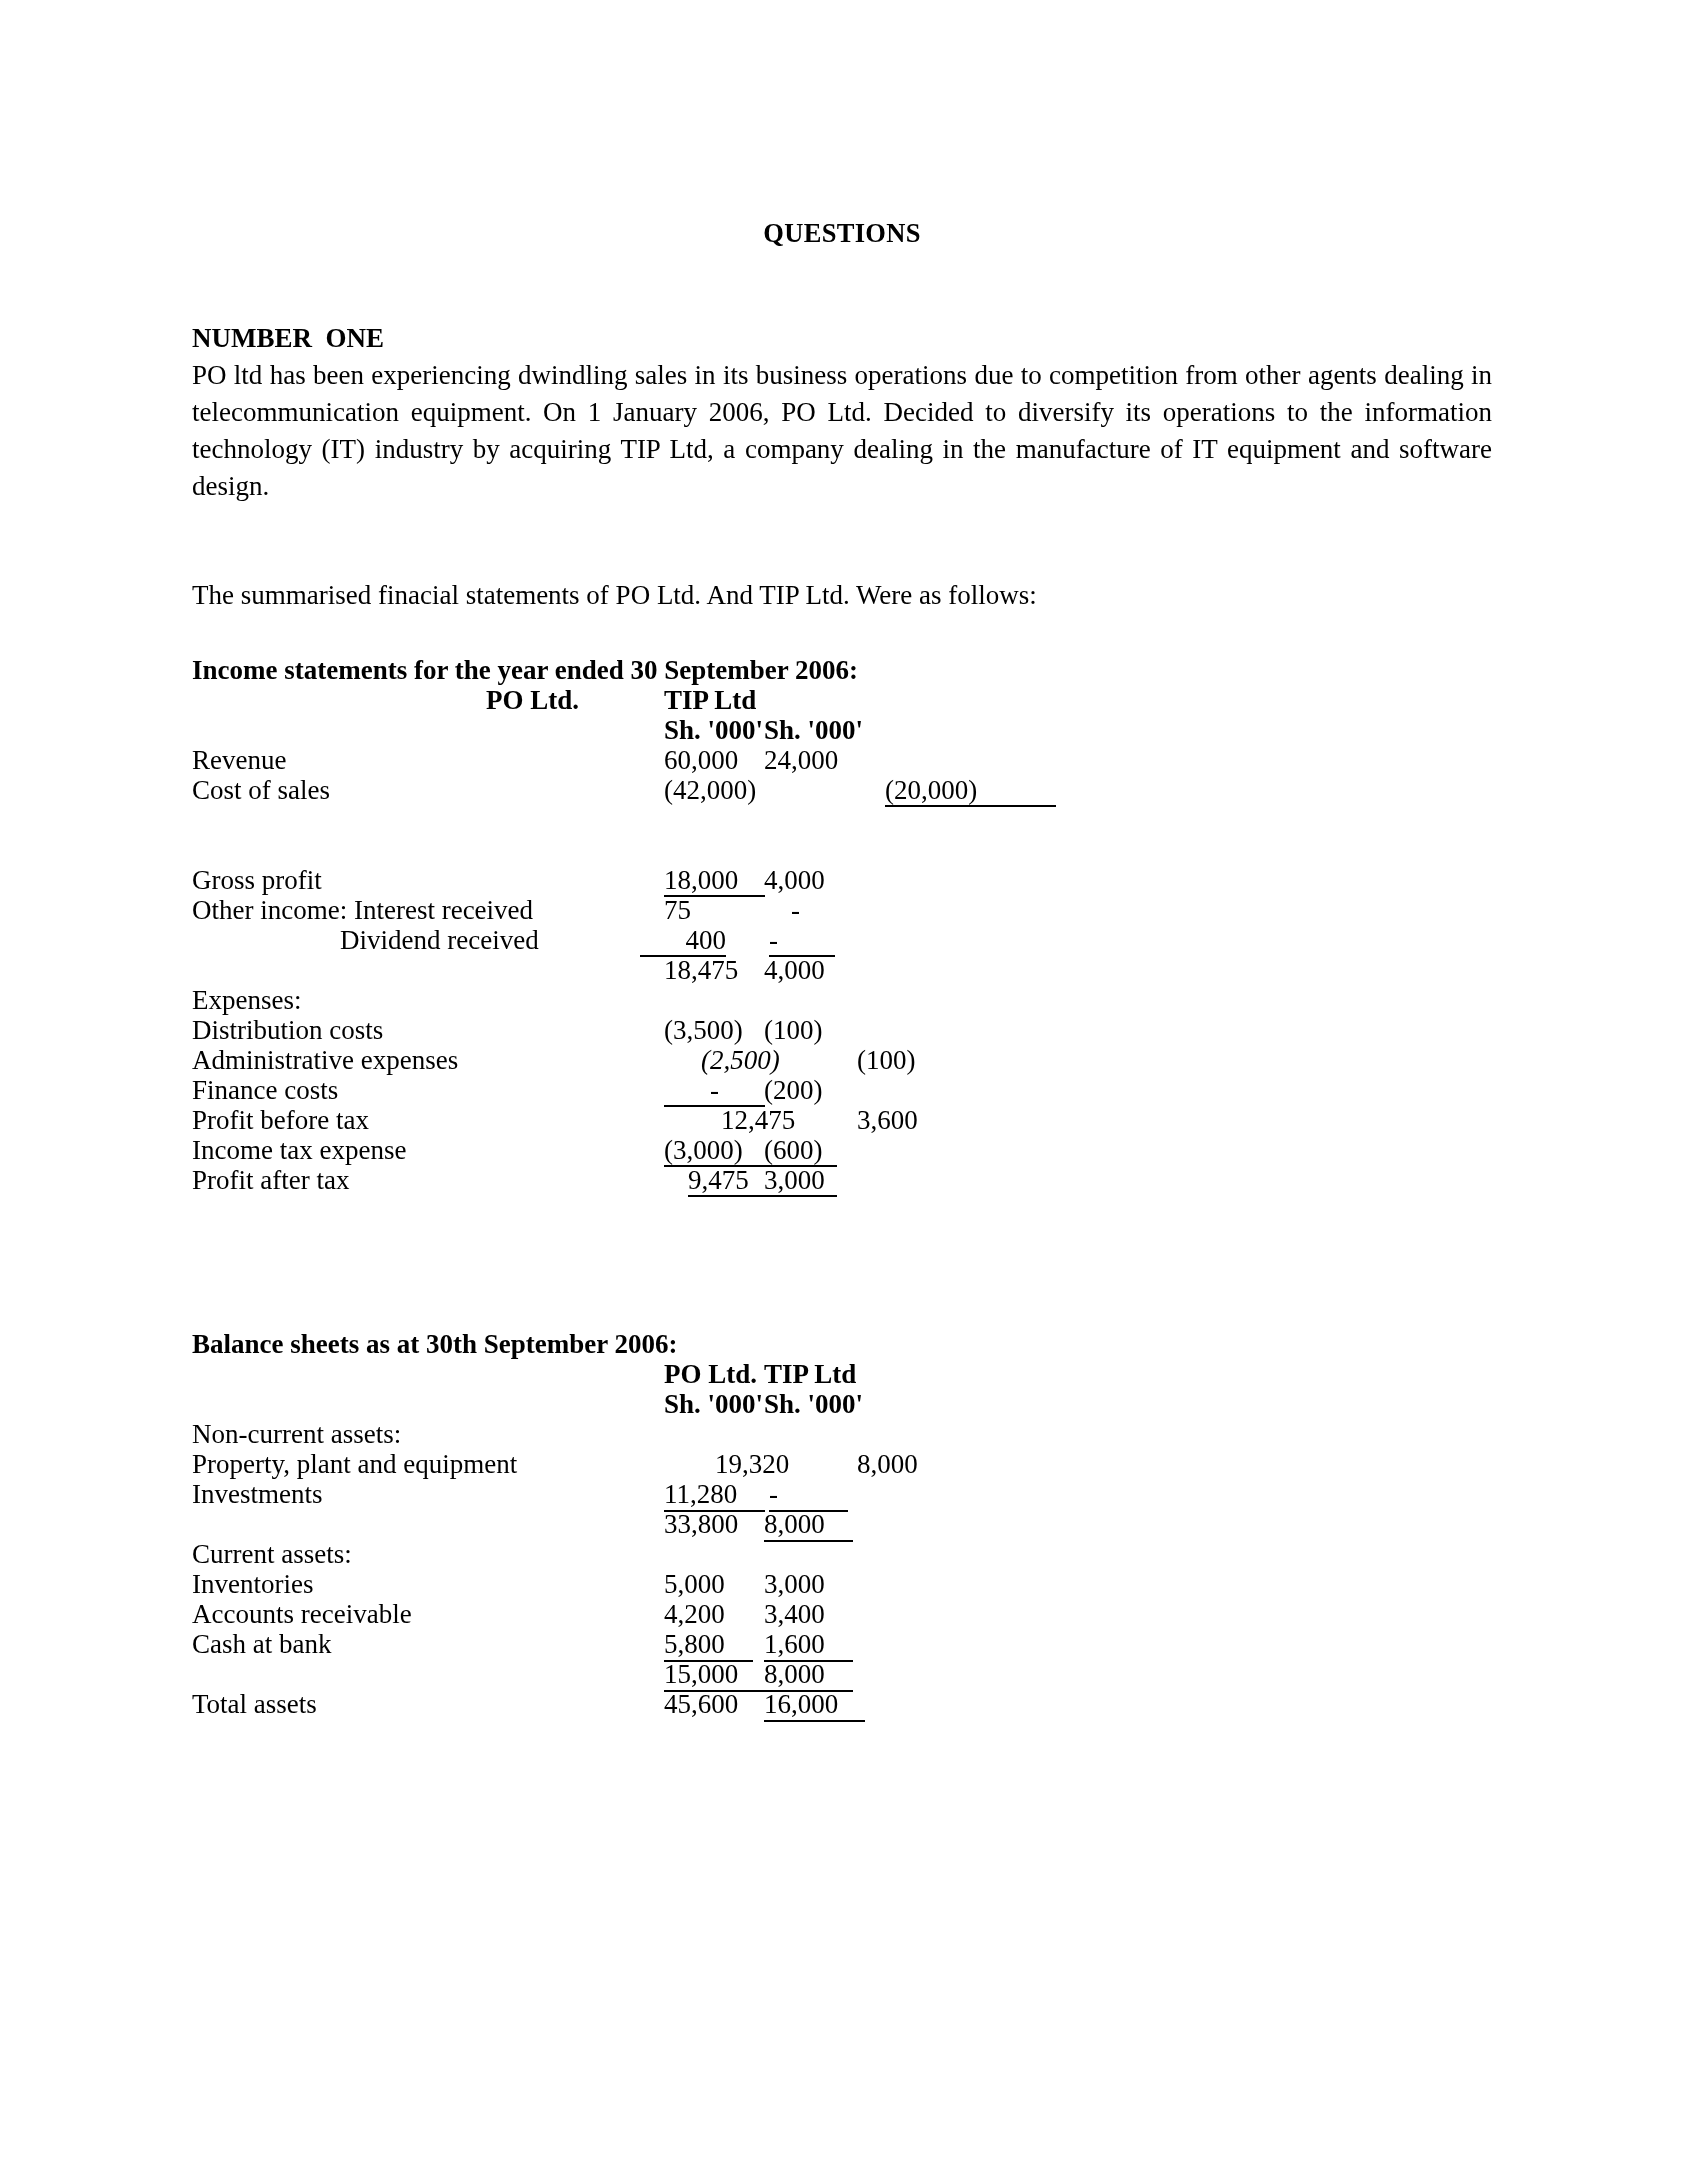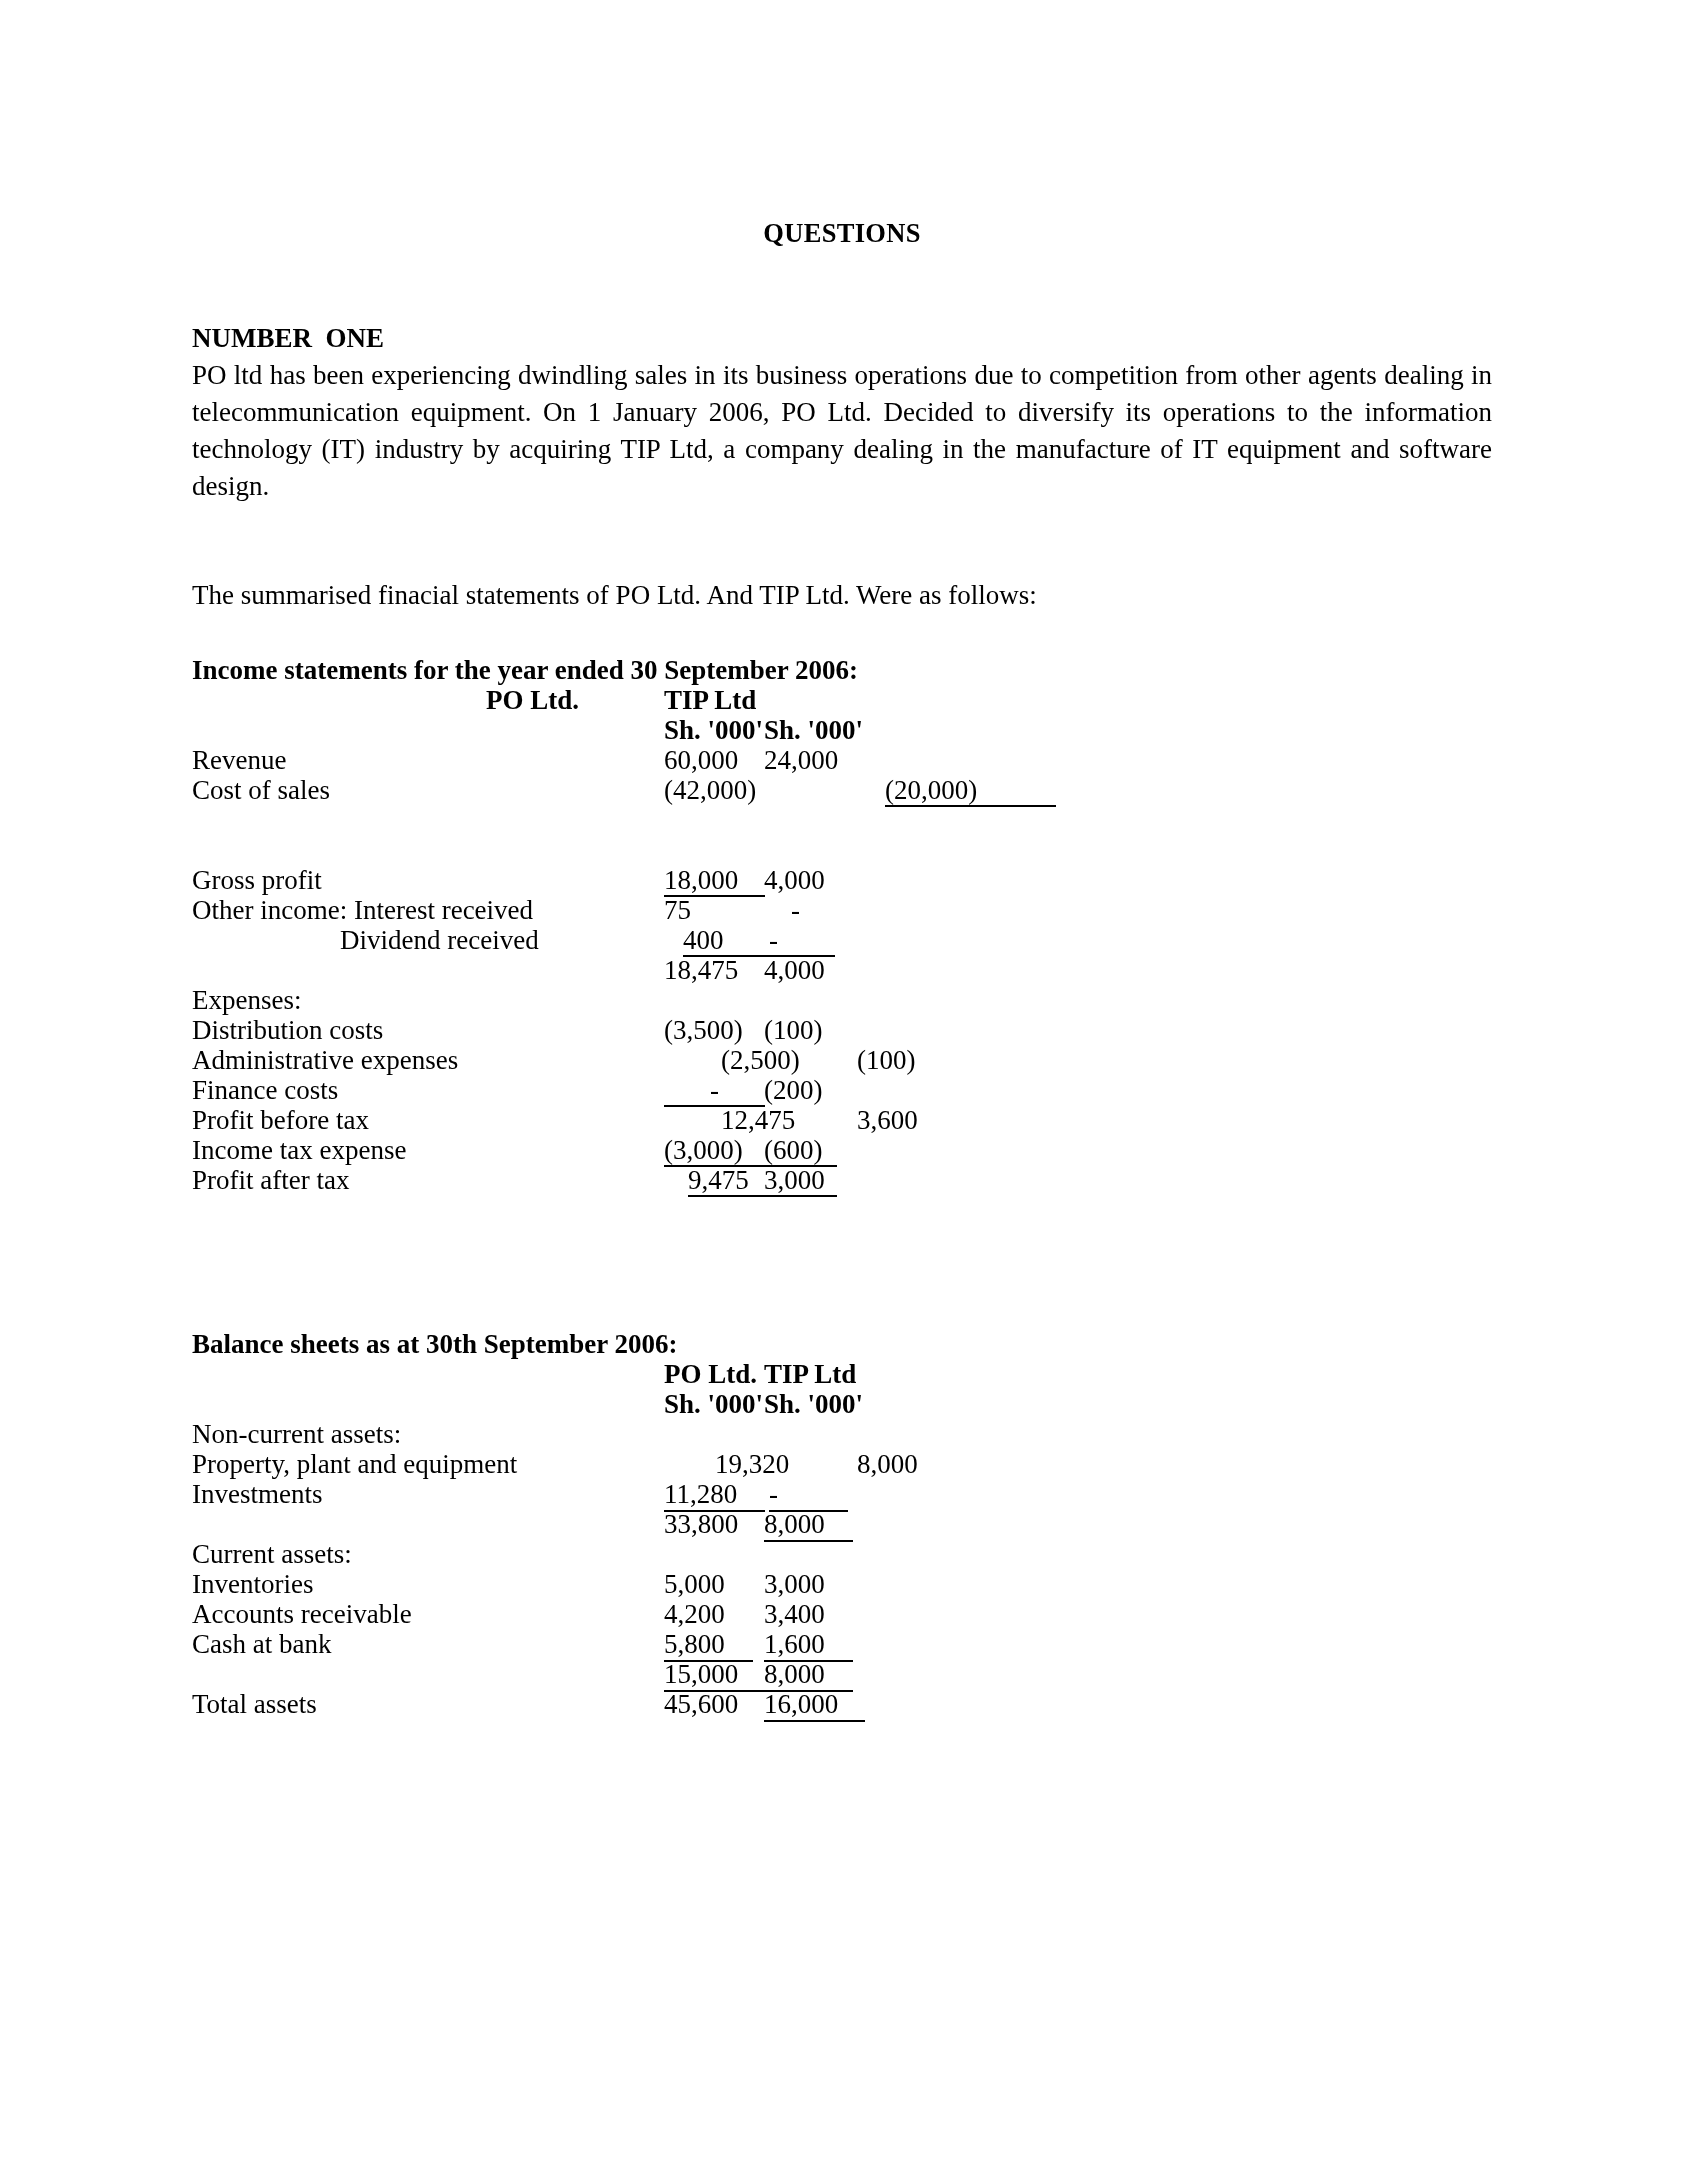--- a/index.html
+++ b/index.html
@@ -151,21 +151,21 @@
       </div>
 
       <div class="frow">
         <div class="flabel">Other income: Interest received</div>
         <div class="fval" style="left:472px;">75</div>
         <div class="fval" style="left:599px;">-</div>
       </div>
 
       <div class="frow">
         <div class="flabel" style="left:148px;">Dividend received</div>
-        <div class="fval u" style="left:491px; width:86px;">400</div>
+        <div class="fval u" style="left:448px; width:86px;text-align:right;">400</div>
         <div class="fval u" style="left:577px; width:66px; text-align:left;">-</div>
       </div>
 
       <div class="frow">
         <div class="flabel"></div>
         <div class="fval" style="left:472px;">18,475</div>
         <div class="fval" style="left:572px;">4,000</div>
       </div>
 
       <div class="frow">
@@ -173,21 +173,21 @@
       </div>
 
       <div class="frow">
         <div class="flabel">Distribution costs</div>
         <div class="fval" style="left:472px;">(3,500)</div>
         <div class="fval" style="left:572px;">(100)</div>
       </div>
 
       <div class="frow">
         <div class="flabel">Administrative expenses</div>
-        <div class="fval" style="left:529px;">(2,500)</div>
+        <div class="fval" style="left:509px;font-style:italic;">(2,500)</div>
         <div class="fval" style="left:665px;">(100)</div>
       </div>
 
       <div class="frow">
         <div class="flabel">Finance costs</div>
         <div class="fval u" style="left:472px; width:101px; text-align:center;">-</div>
         <div class="fval" style="left:572px;">(200)</div>
       </div>
 
       <div class="frow">

